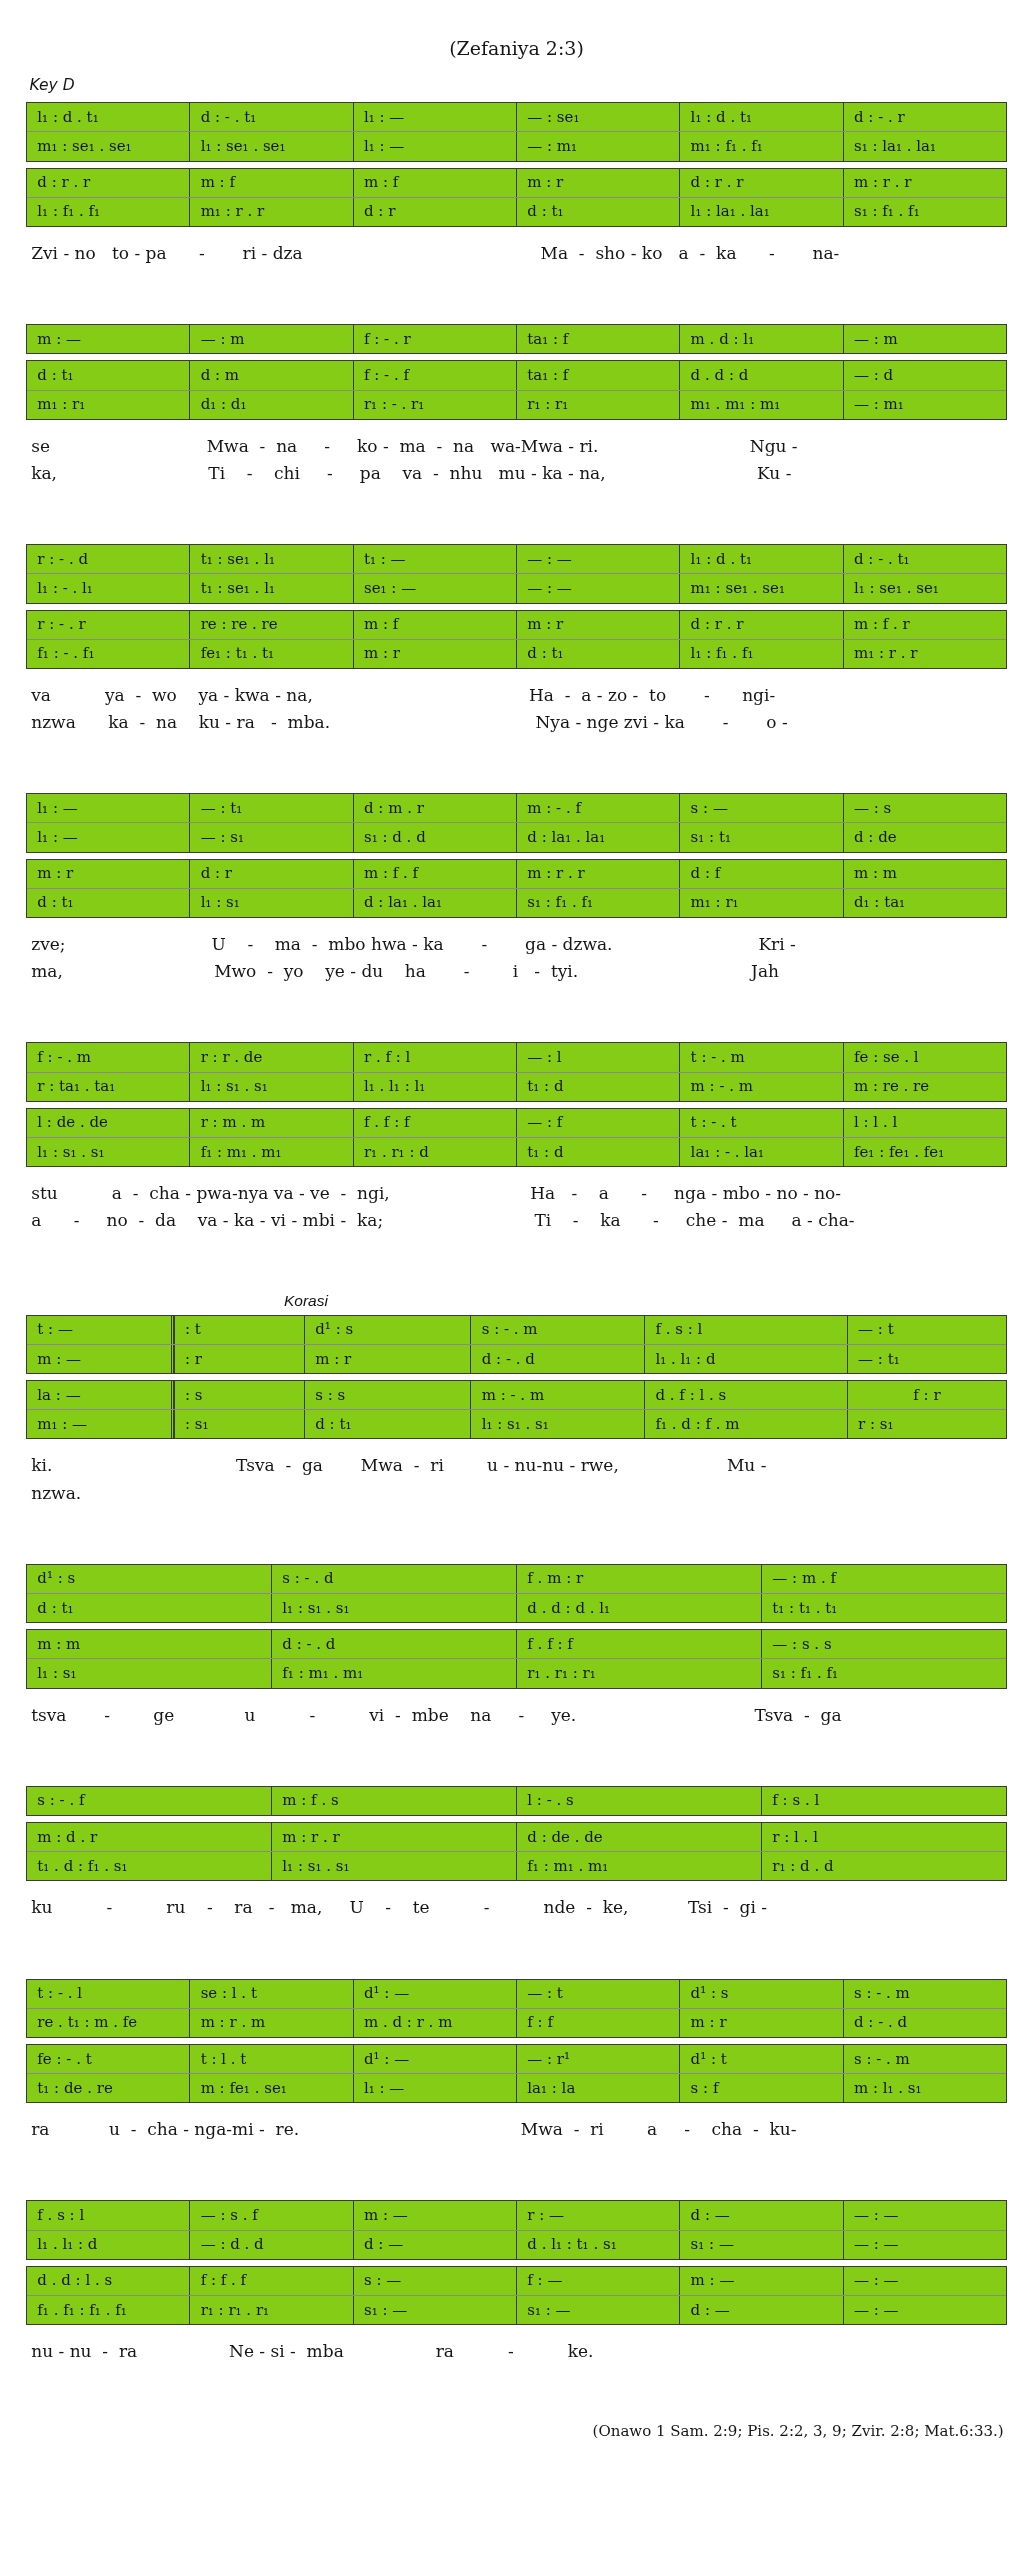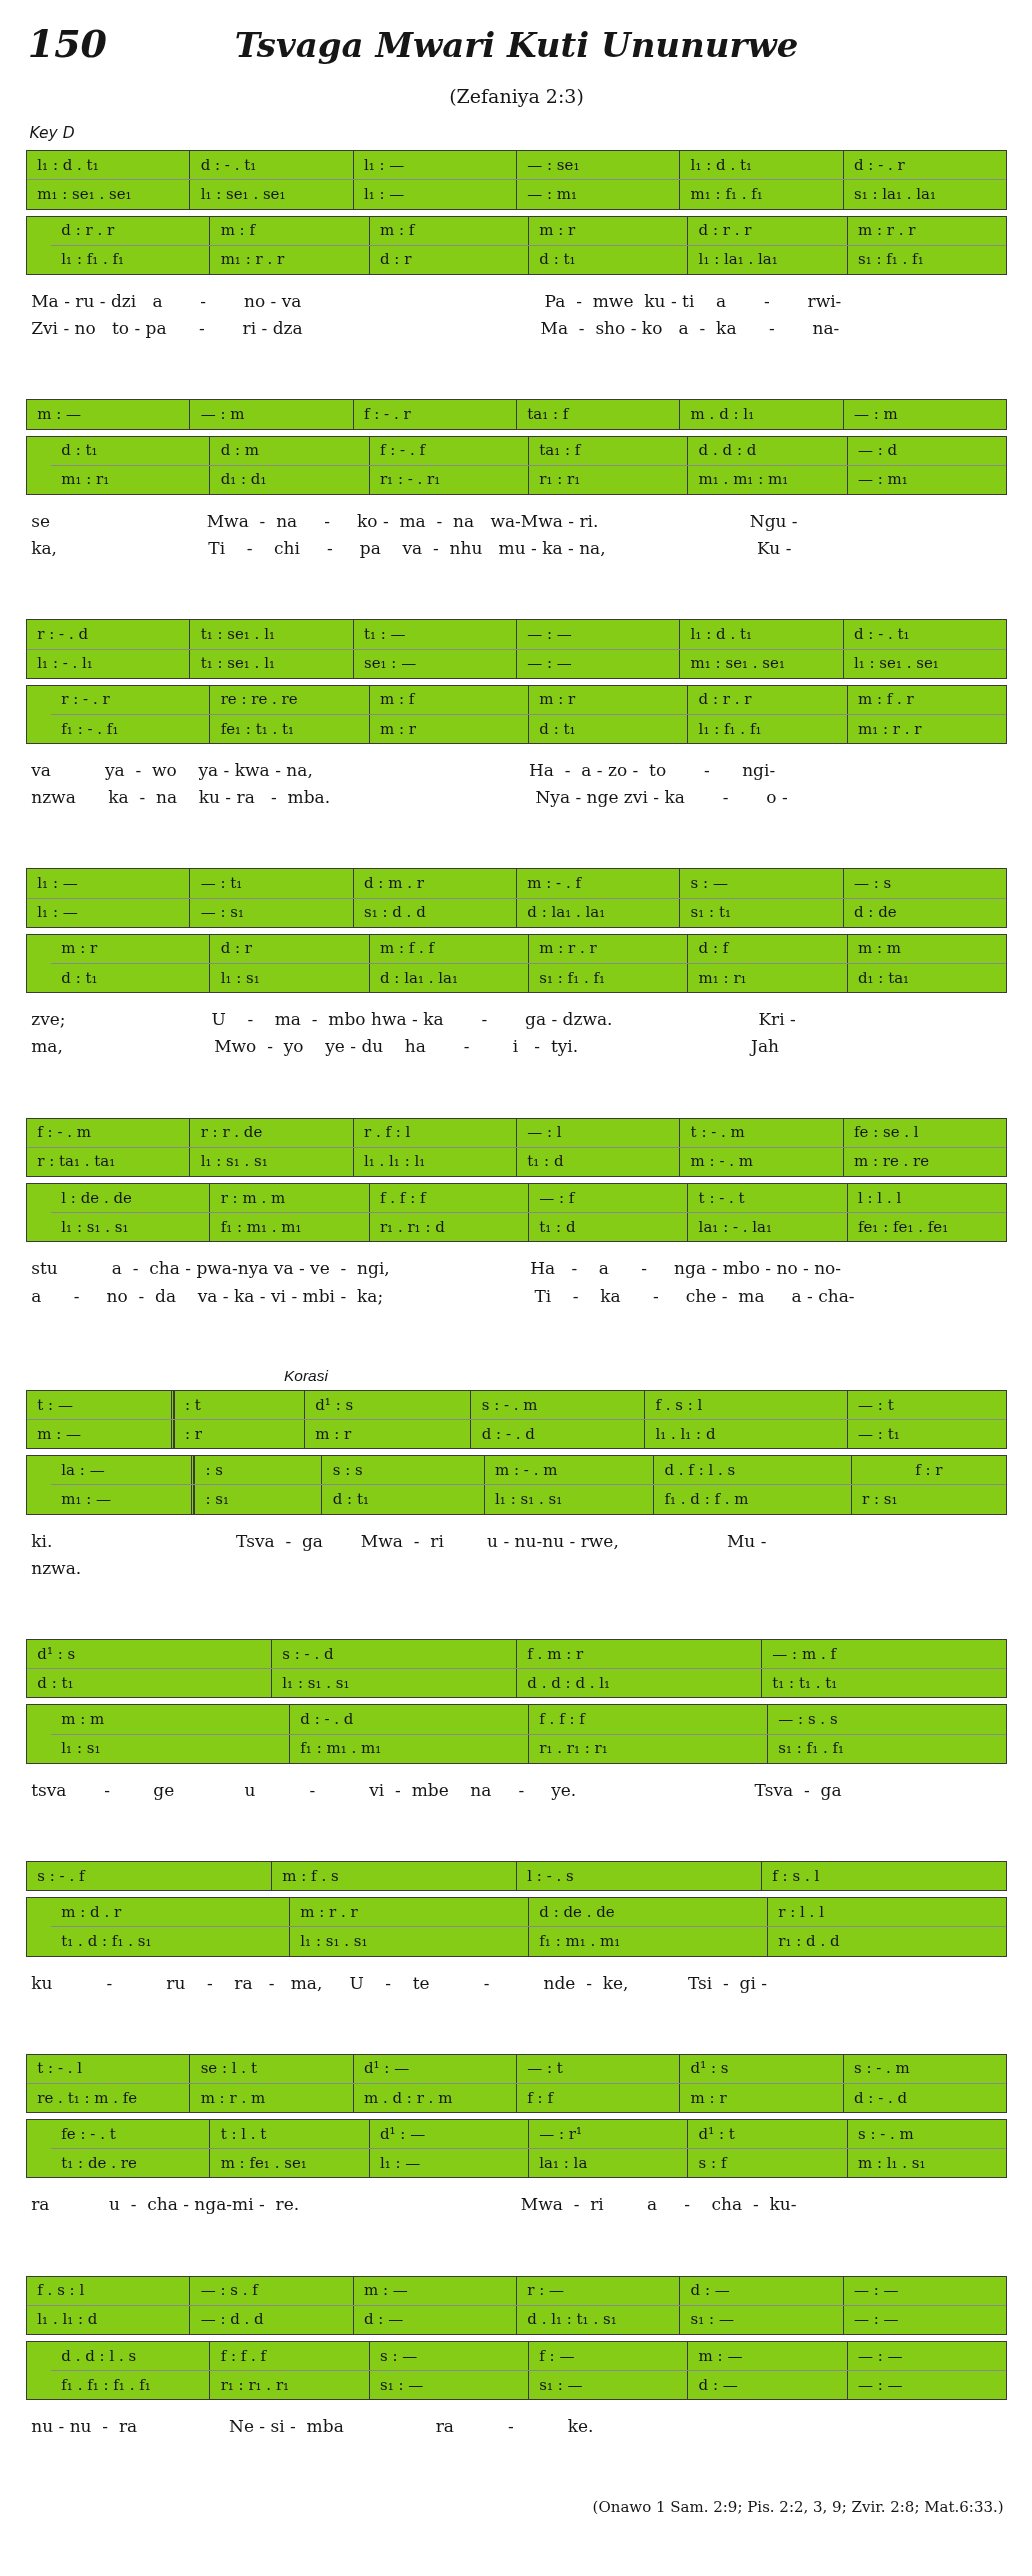--- a/index.html
+++ b/index.html
@@ -30,21 +30,21 @@
   .system-label {
     font-style:italic; font-size:15.5px;
     font-family:Liberation Sans, sans-serif;
     margin:0 0 5.2px 258px;
   }
   .stave {
     border:1.3px solid #3a3a3a;
     display:flex; flex-direction:column;
     background:#84cc16;
   }
-  .stave + .stave { margin-top:6px;padding-left:24px; }
+  .stave + .stave { margin-top:6px; }
   .stave-row { display:flex; }
   .stave-row + .stave-row { border-top:0.9px solid #8a8a8a; }
   .cell {
     flex:1 1 0;
     border-left:1px solid #3a3a3a;
     padding:2.6px 10.3px;
     height:23px; line-height:23px;
     font-size:15px;
     white-space:nowrap; overflow:hidden;
   }
@@ -56,24 +56,20 @@
 
   .footer-ref {
     text-align:right; font-size:15px; margin-top:0; padding-right:3.4px;
   }
 </style>
 </head>
 <body>
 
 <div class="page">
 
-  <div class="header-row">
-    <div class="hymn-number">150</div>
-    <div class="hymn-title">Tsvaga Mwari Kuti Ununurwe</div>
-  </div>
   <div class="subtitle">(Zefaniya 2:3)</div>
   <div class="key-sig">Key D</div>
 
   <div>
       <div class="system">
         <div class="stave">
           <div class="stave-row">
             <div class="cell">l₁ : d . t₁</div>
             <div class="cell">d : - . t₁</div>
             <div class="cell">l₁ : —</div>
@@ -102,21 +98,20 @@
           <div class="stave-row">
             <div class="cell">l₁ : f₁ . f₁</div>
             <div class="cell">m₁ : r . r</div>
             <div class="cell">d : r</div>
             <div class="cell">d : t₁</div>
             <div class="cell">l₁ : la₁ . la₁</div>
             <div class="cell">s₁ : f₁ . f₁</div>
           </div>
         </div>
         <div class="lyrics">
-          <div class="lyrics-line">Ma - ru - dzi   a       -       no - va                                             Pa  -  mwe  ku - ti    a       -       rwi-</div>
           <div class="lyrics-line">Zvi - no   to - pa      -       ri - dza                                            Ma  -  sho - ko   a  -  ka      -       na-</div>
         </div>
       </div>
       <div class="system">
         <div class="stave">
           <div class="stave-row">
             <div class="cell">m : —</div>
             <div class="cell">— : m</div>
             <div class="cell">f : - . r</div>
             <div class="cell">ta₁ : f</div>

